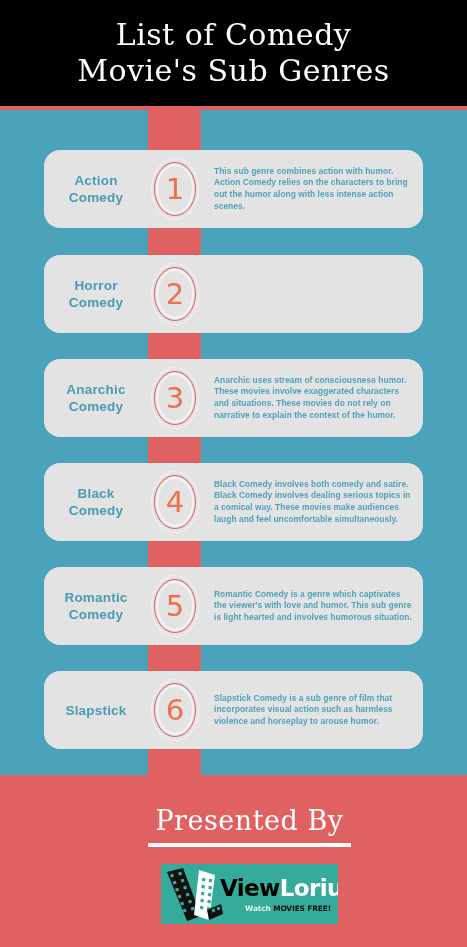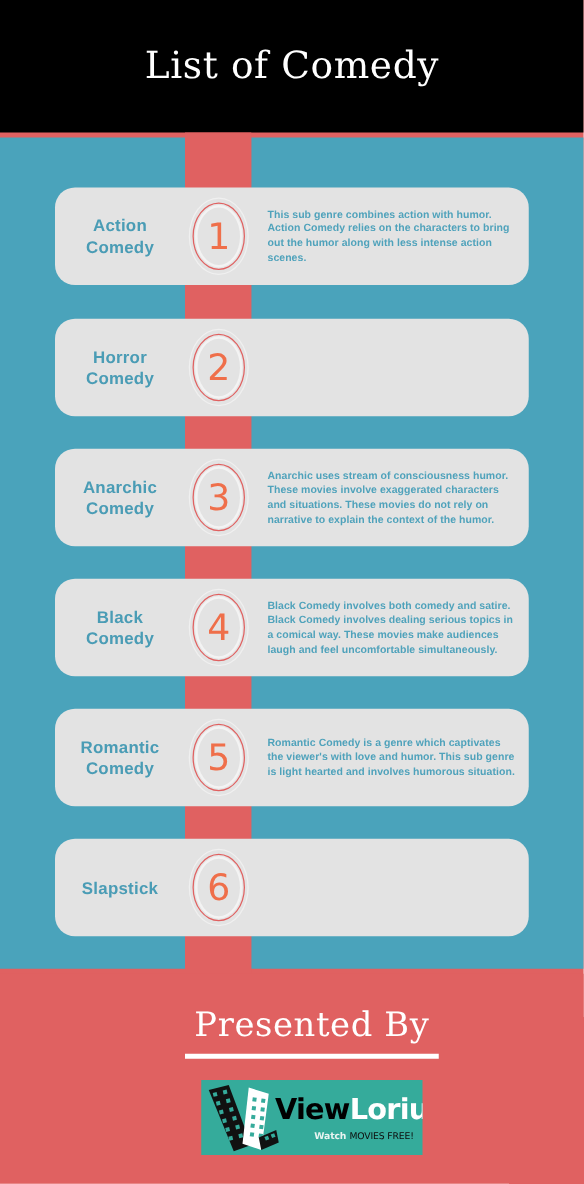--- a/index.html
+++ b/index.html
@@ -220,29 +220,30 @@
     position: absolute;
     right: 7px;
     top: 40px;
     font-family: "DejaVu Sans", sans-serif;
     font-size: 7.4px;
     line-height: 9px;
     white-space: nowrap;
     letter-spacing: -0.1px;
   }
   .tg-watch { color: #e8f4f1; font-weight: bold; }
-  .tg-movies { color: #0d0d0d; font-weight: normal; }
+  .tg-movies { color: #0d0d0d; font-weight: bold; }
 </style>
 </head>
 <body>
 
 <div id="infographic">
 
   <div class="header">
     <div class="header-line">List of Comedy</div>
+    <div class="header-line">Movie's Sub Genres</div>
   </div>
 
   <div class="teal-left"></div>
   <div class="teal-right"></div>
   <div class="red-band"></div>
 
   <div class="rows" id="rows-container">
       <div class="row" style="top: 44px;">
         <div class="row-card"></div>
         <div class="row-label">Action
@@ -310,20 +311,21 @@
       <div class="row" style="top: 565px;">
         <div class="row-card"></div>
         <div class="row-label">Slapstick</div>
         <div class="num-badge">
           <div class="num-ring-outer"></div>
           <div class="num-ring-mid"></div>
           <div class="num-disc">
             <span class="num-text">6</span>
           </div>
         </div>
+        <div class="row-desc">Slapstick Comedy is a sub genre of film that incorporates visual action such as harmless violence and horseplay to arouse humor.</div>
       </div>
     </div>
 
   <div class="footer">
     <div class="footer-title">Presented By</div>
     <div class="footer-rule"></div>
 
     <div class="logo">
       <div class="logo-film">
         <svg width="62" height="56" viewBox="0 0 62 56" xmlns="http://www.w3.org/2000/svg">

